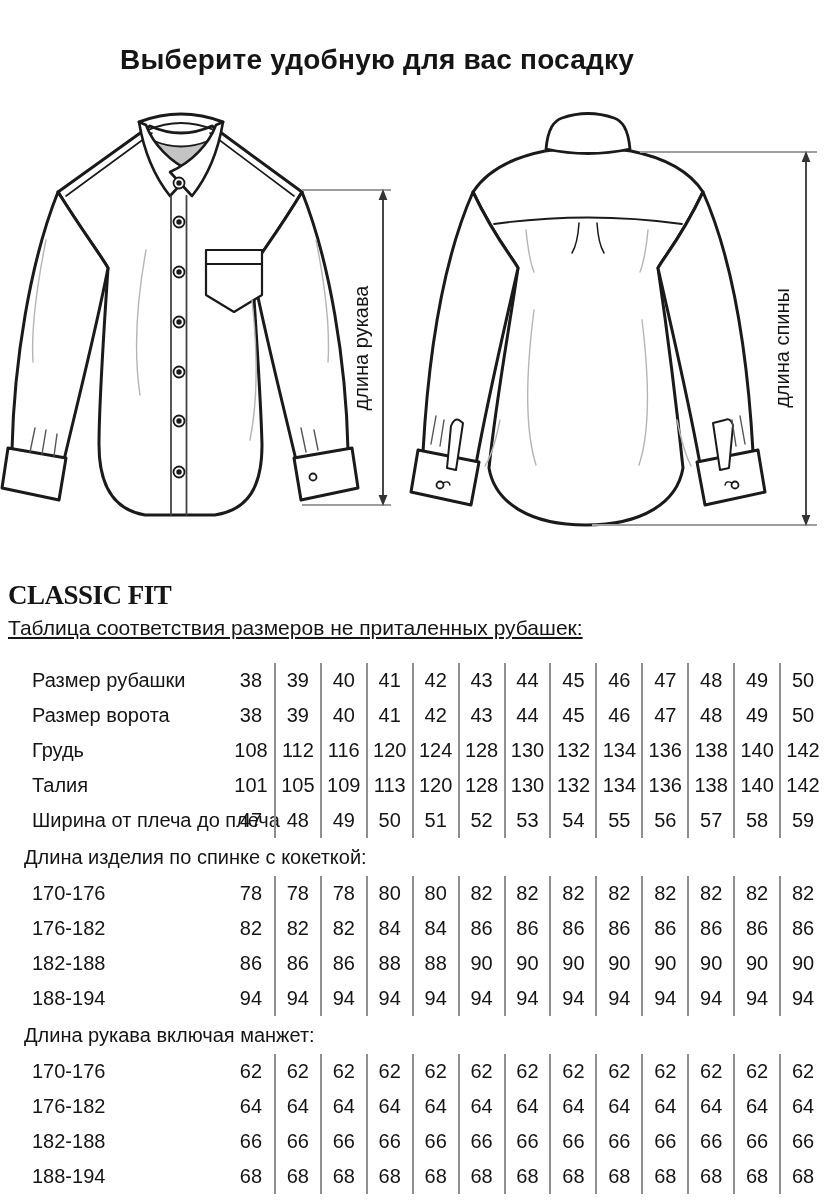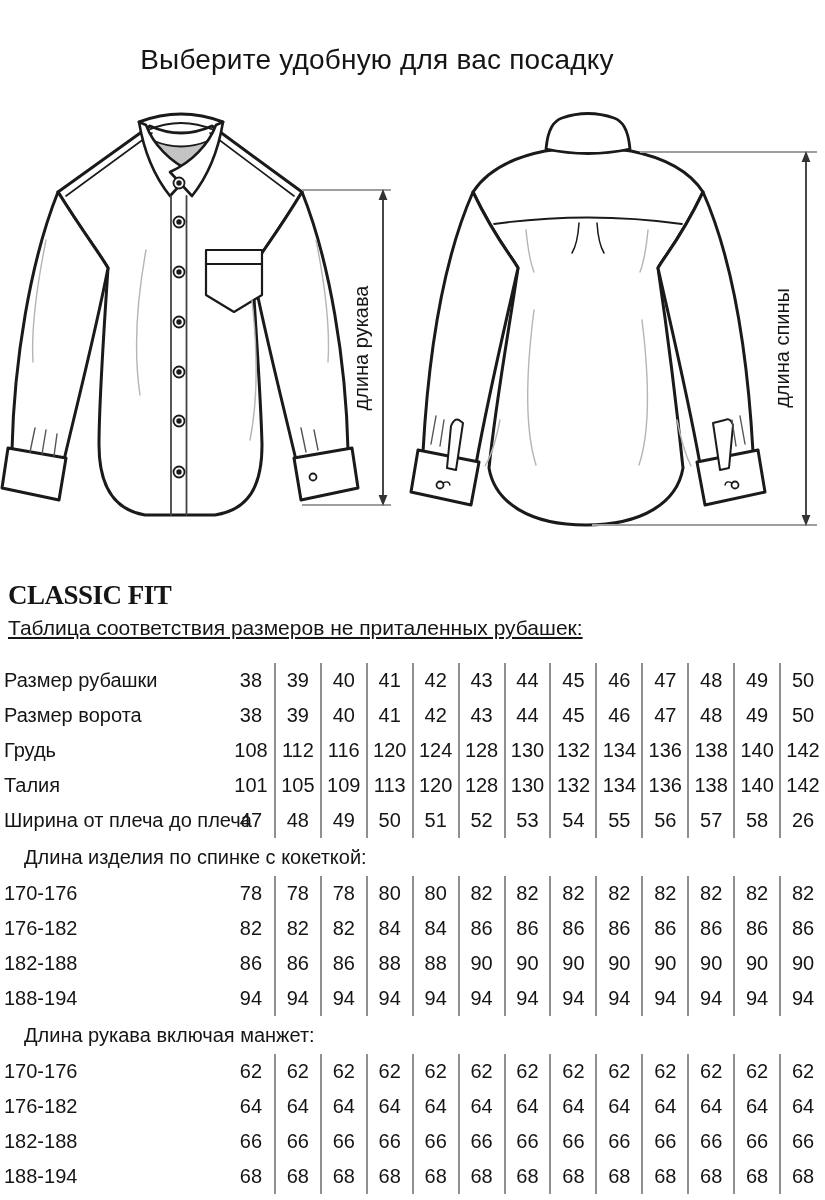--- a/index.html
+++ b/index.html
@@ -3,36 +3,36 @@
 <meta charset="utf-8">
 <style>
   html,body{margin:0;padding:0;background:#ffffff;}
   body{
     width:825px;height:1200px;position:relative;overflow:hidden;
     font-family:"Liberation Sans","DejaVu Sans",sans-serif;color:#151515;
     -webkit-font-smoothing:antialiased;
   }
   .page-title{
     position:absolute;top:44px;left:0;width:754px;text-align:center;
-    font-size:28px;font-weight:400;letter-spacing:0.2px;
+    font-size:28px;font-weight:700;letter-spacing:0.2px;
   }
   .diagram{position:absolute;top:100px;left:0;width:825px;height:445px;}
   .fit-heading{
     position:absolute;top:582px;left:8px;font-size:27px;font-weight:700;
     letter-spacing:-0.5px;line-height:1;font-family:Liberation Serif, serif;
   }
   .table-subtitle{
     position:absolute;top:616px;left:8px;font-size:21px;font-weight:400;text-decoration:underline;
   }
   .size-table{position:absolute;top:663px;left:0;width:825px;}
   .trow{
     display:grid;grid-template-columns:228px repeat(13,1fr);
     height:35px;align-items:stretch;font-size:20px;
   }
-  .tlabel{display:flex;align-items:center;padding-left:4px;white-space:nowrap;}
+  .tlabel{display:flex;align-items:center;padding-left:20px;white-space:nowrap;margin-left:12px;}
   .val{display:flex;align-items:center;justify-content:center;}
   .val + .val{border-left:2px solid #8f8f8f;}
   .sec-header{
     height:38px;display:flex;align-items:center;padding-left:24px;
     font-size:20px;white-space:nowrap;
   }
   svg text{font-family:"Liberation Sans","DejaVu Sans",sans-serif;}
 </style>
 </head>
 <body>
@@ -288,21 +288,21 @@
         <div class="val">49</div>
         <div class="val">50</div>
         <div class="val">51</div>
         <div class="val">52</div>
         <div class="val">53</div>
         <div class="val">54</div>
         <div class="val">55</div>
         <div class="val">56</div>
         <div class="val">57</div>
         <div class="val">58</div>
-        <div class="val">26</div>
+        <div class="val">59</div>
       </div>
     </div>
     <div>
       <div class="sec-header">Длина изделия по спинке с кокеткой:</div>
       <div class="trow">
         <div class="tlabel">170-176</div>
         <div class="val">78</div>
         <div class="val">78</div>
         <div class="val">78</div>
         <div class="val">80</div>

